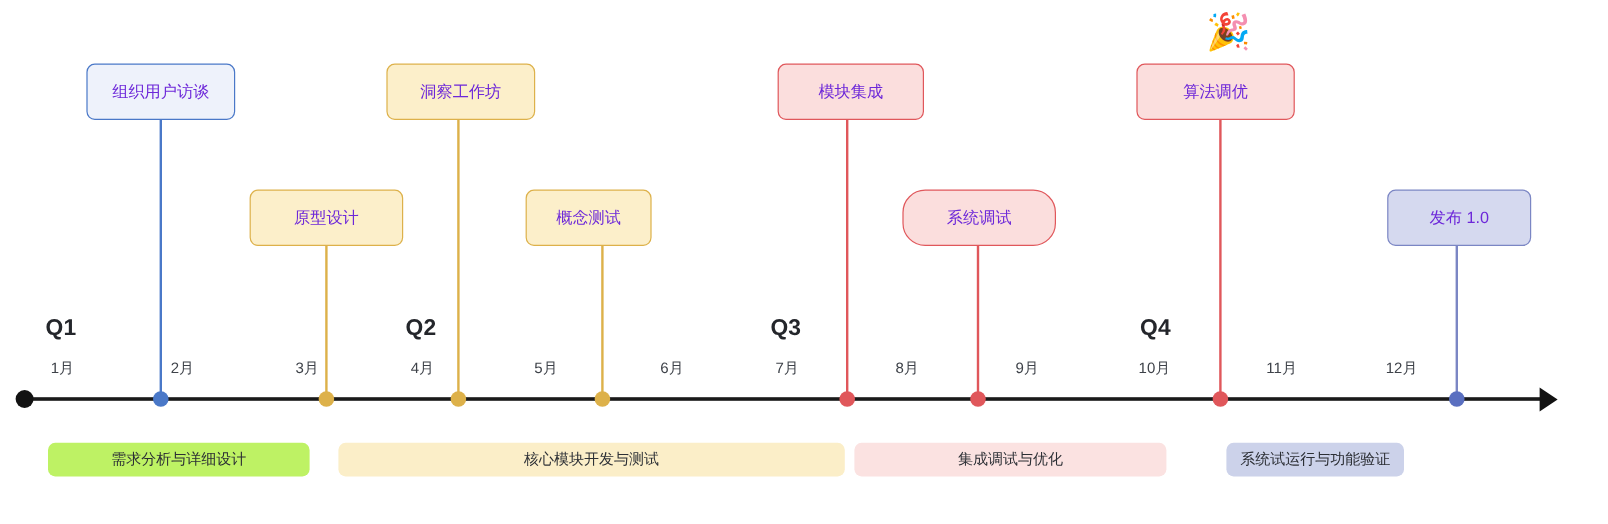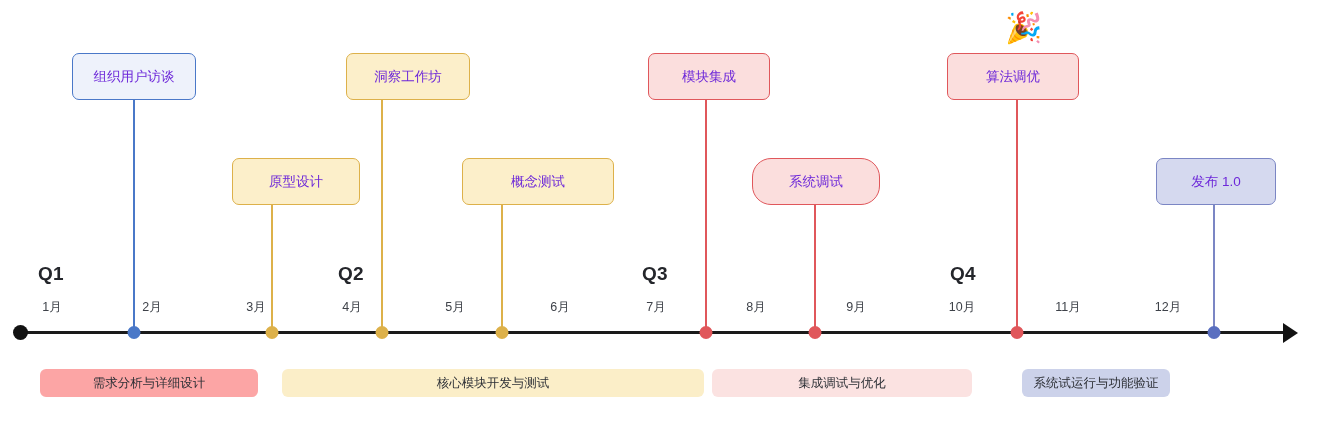--- a/index.html
+++ b/index.html
@@ -93,21 +93,21 @@
     border-style: solid;
     box-sizing: border-box;
     display: flex;
     align-items: center;
     justify-content: center;
     font-size: 13.5px;
     color: #6d28d9;
     white-space: nowrap;
   }
   .box-blue   { background: #eef2fb; border-color: #4a78c8; }
-  .box-yellow { background: #fcefca; border-color: #ddb14a; margin-left: 24px; }
+  .box-yellow { background: #fcefca; border-color: #ddb14a; }
   .box-red    { background: #fbdedd; border-color: #e0575b; }
   .box-purple { background: #d5d9ef; border-color: #7b86c4; }
 
   
   .emoji {
     position: absolute;
     font-size: 30px;
     line-height: 1;
     user-select: none;
   }
@@ -119,21 +119,21 @@
     height: 28px;
     border-radius: 6px;
     box-sizing: border-box;
     display: flex;
     align-items: center;
     justify-content: center;
     font-size: 12.5px;
     color: #2c2f35;
     white-space: nowrap;
   }
-  .phase-blue   { background: #fca5a5; }
+  .phase-blue   { background: #bef264; }
   .phase-yellow { background: #fbeec8; }
   .phase-red    { background: #fbe2e1; }
   .phase-purple { background: #ccd2ea; }
 </style>
 </head>
 <body>
 
 <div id="canvas">
 
   <div class="axis-line"></div>
@@ -171,21 +171,21 @@
       <div class="milestone-box box-yellow" style="left: 208px; top: 158px; width: 128px;">
         <span>原型设计</span>
       </div>
       <div class="connector" style="left: 381px; top: 100px; height: 233px; background: rgb(221, 177, 74);"></div>
       <div class="node-dot" style="left: 382px; background: rgb(221, 177, 74);"></div>
       <div class="milestone-box box-yellow" style="left: 322px; top: 53px; width: 124px;">
         <span>洞察工作坊</span>
       </div>
       <div class="connector" style="left: 501px; top: 205px; height: 128px; background: rgb(221, 177, 74);"></div>
       <div class="node-dot" style="left: 502px; background: rgb(221, 177, 74);"></div>
-      <div class="milestone-box box-yellow" style="left: 438px; top: 158px; width: 152px;">
+      <div class="milestone-box box-yellow" style="left: 438px; top: 158px; width: 105px;">
         <span>概念测试</span>
       </div>
       <div class="connector" style="left: 705px; top: 100px; height: 233px; background: rgb(224, 87, 91);"></div>
       <div class="node-dot" style="left: 706px; background: rgb(224, 87, 91);"></div>
       <div class="milestone-box box-red" style="left: 648px; top: 53px; width: 122px;">
         <span>模块集成</span>
       </div>
       <div class="connector" style="left: 814px; top: 205px; height: 128px; background: rgb(224, 87, 91);"></div>
       <div class="node-dot" style="left: 815px; background: rgb(224, 87, 91);"></div>
       <div class="milestone-box box-red" style="left: 752px; top: 158px; width: 128px; border-radius: 19px;">

